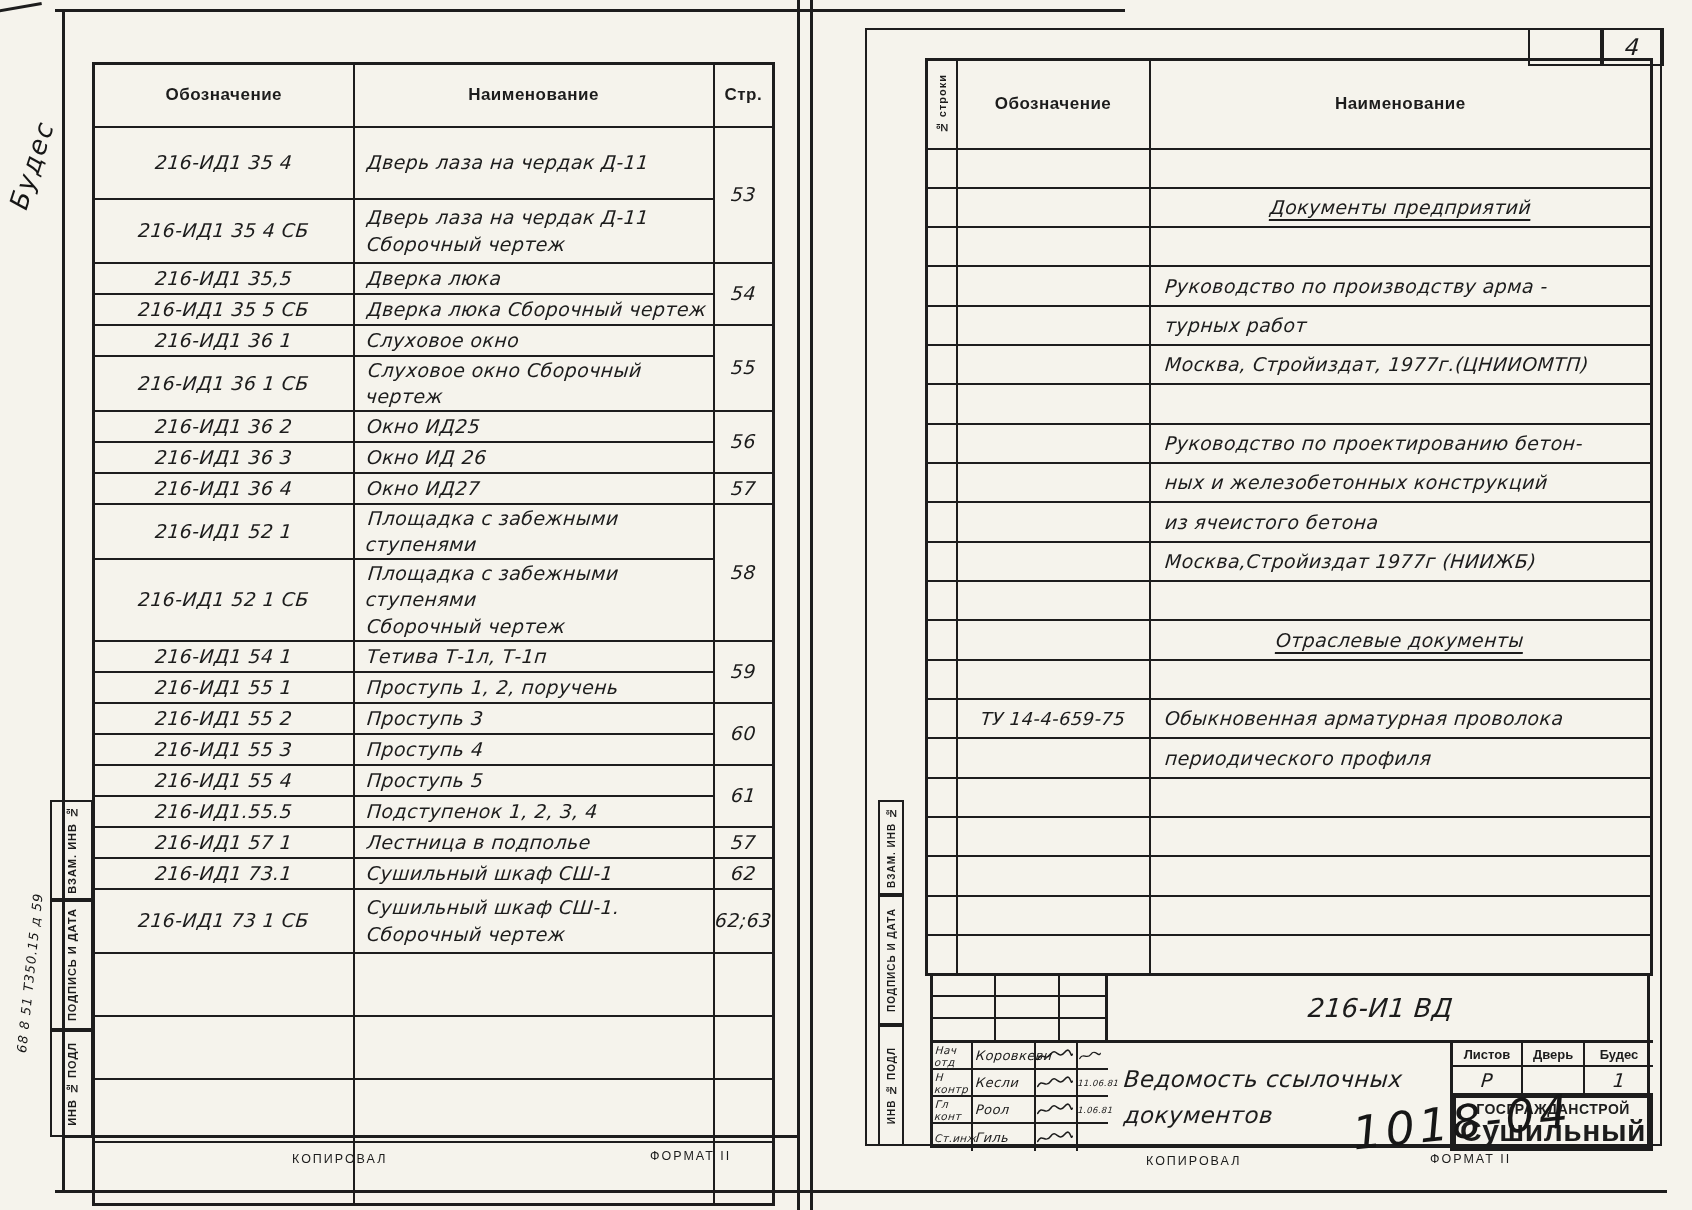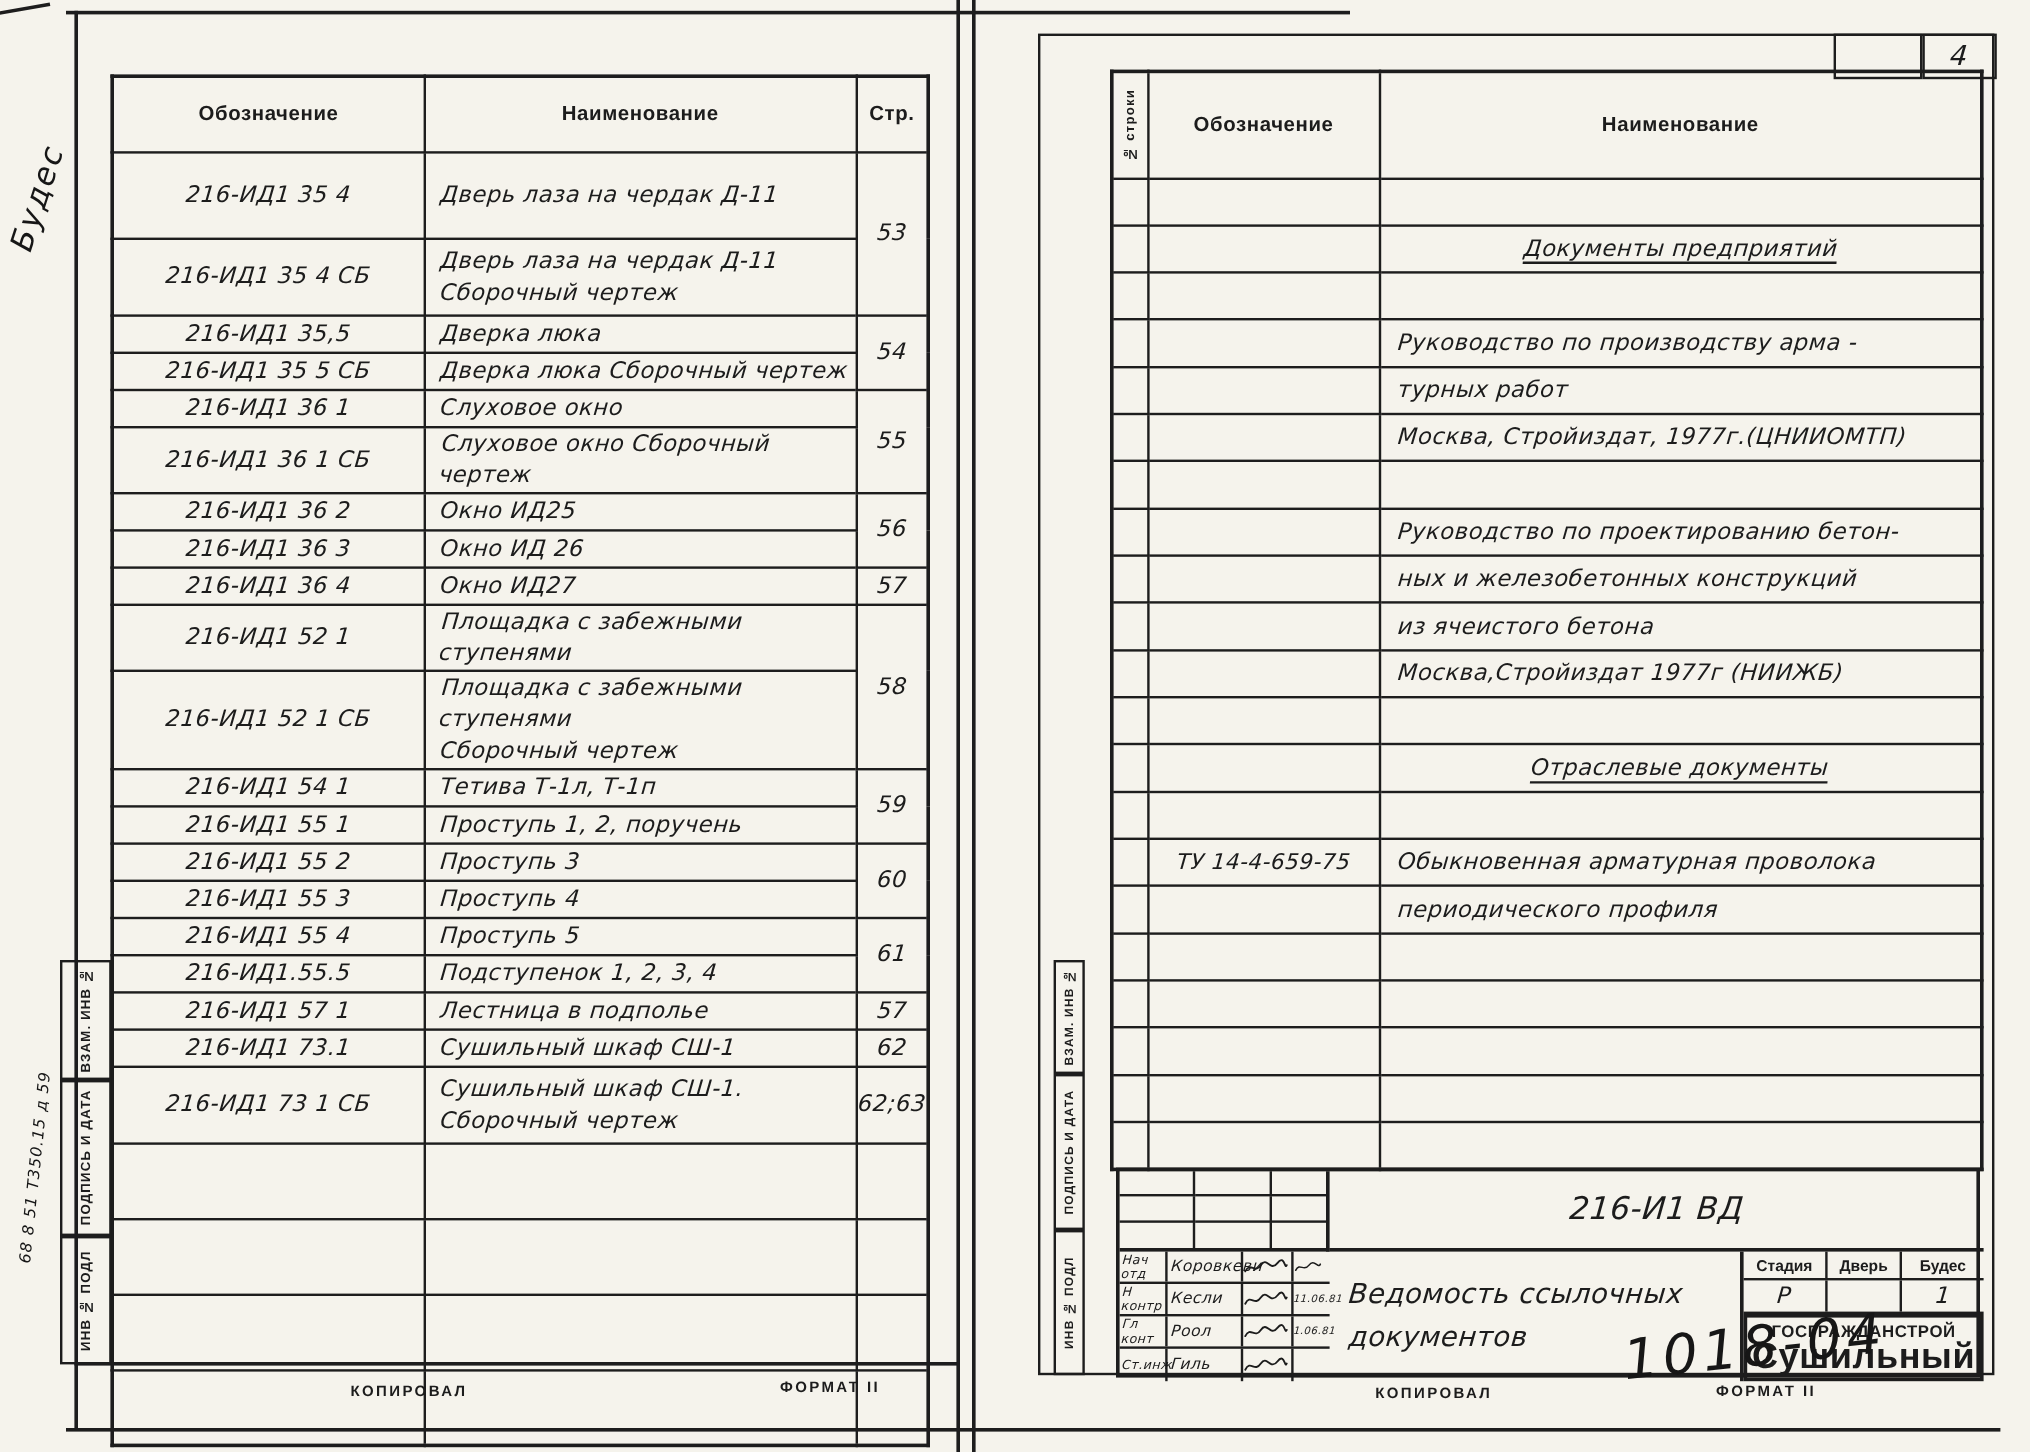--- a/index.html
+++ b/index.html
@@ -55,21 +55,21 @@
   .stage-hdr{display:grid;grid-template-columns:70px 62px 68px;height:24px;border-bottom:2px solid #1d1d1d}
   .stage-hdr>div{border-right:2px solid #1d1d1d;display:flex;align-items:center;justify-content:center;font-size:13px;font-weight:700}
   .stage-hdr>div:last-child{border-right:none}
   .stage-val{display:grid;grid-template-columns:70px 62px 68px;height:28px;border-bottom:2px solid #1d1d1d}
   .stage-val>div{border-right:2px solid #1d1d1d;display:flex;align-items:center;justify-content:center;font-size:19px}
   .stage-val>div:last-child{border-right:none}
   .tb-org{left:520px;top:119px;width:200px;height:56px;border:3px solid #1d1d1d;display:flex;flex-direction:column;align-items:center;justify-content:center}
   .org1{font-size:14px;font-weight:700;letter-spacing:.5px}
   .org2{font-size:30px;font-weight:700;letter-spacing:.5px;line-height:28px}
 
-  .footer-lbl{position:absolute;font-size:12.5px;font-weight:700;letter-spacing:2px}
+  .footer-lbl{position:absolute;font-size:12.5px;font-weight:400;letter-spacing:2px}
   .note{position:absolute;font-family:"DejaVu Sans",sans-serif;font-style:italic;color:#161616}
 </style>
 </head>
 <body>
 
 <div class="ln" style="left:-4px;top:6px;width:46px;height:3px;transform:rotate(-10deg)"></div>
 <div class="ln" style="left:55px;top:9px;width:1070px;height:2.5px"></div>
 <div class="ln" style="left:62px;top:9px;width:2.5px;height:1183px"></div>
 <div class="ln" style="left:62px;top:1135px;width:736px;height:2.5px"></div>
 <div class="ln" style="left:797px;top:0;width:2.5px;height:1210px"></div>
@@ -492,21 +492,21 @@
         </div>
         <div class="sig-date"></div>
       </div>
     </div>
   <div class="tb-title">
     <span class="hw">Ведомость ссылочных</span>
     <span class="hw">документов</span>
   </div>
   <div class="tb-stage">
     <div class="stage-hdr">
-      <div>Стадия</div>
+      <div>Листов</div>
       <div>Дверь</div>
       <div>Будес</div>
     </div>
     <div class="stage-val">
       <div>
           <span class="hw">Р</span>
         </div>
       <div>
           <span class="hw"></span>
         </div>

